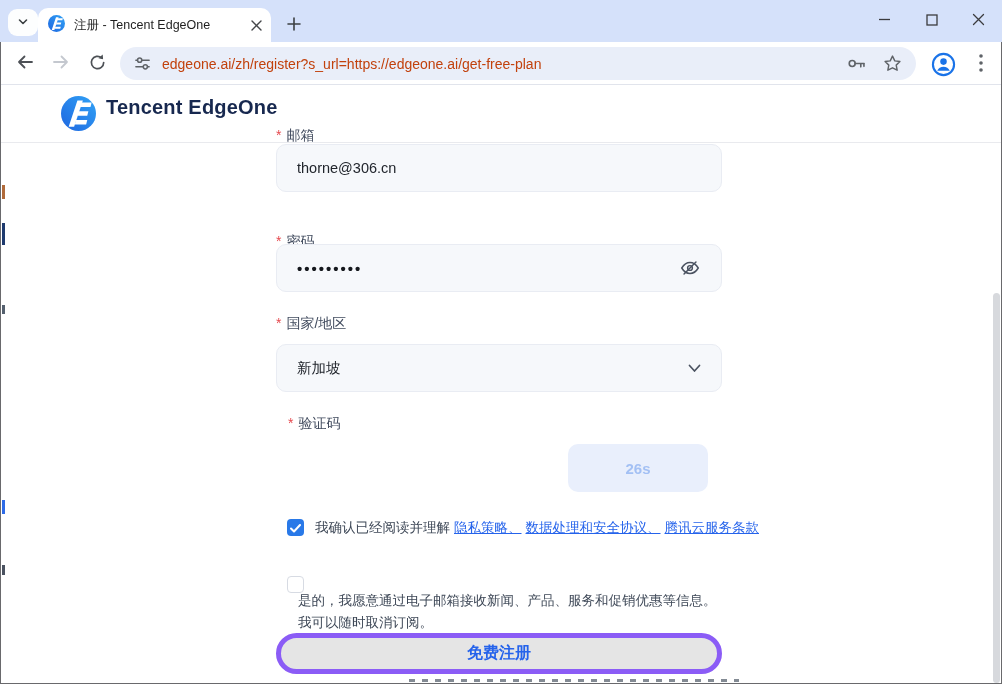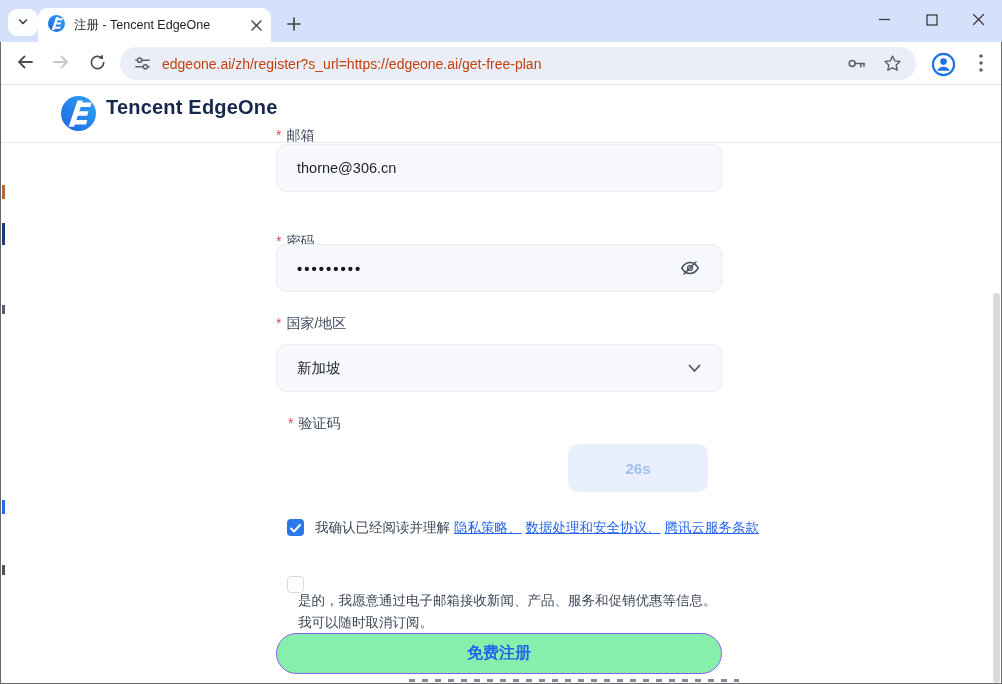--- a/index.html
+++ b/index.html
@@ -42,21 +42,21 @@
   .f-select{cursor:pointer;}
   .code-input{width:248px;}
   .countdown{position:absolute;left:567px;width:140px;height:48px;background:#e9effc;border-radius:10px;display:flex;align-items:center;justify-content:center;font-size:15px;font-weight:bold;color:#a3c0f4;cursor:default;}
   .check-row{position:absolute;left:275px;display:flex;align-items:flex-start;margin-left:11px;}
   .checkbox{width:17px;height:17px;border-radius:4px;flex:none;display:flex;align-items:center;justify-content:center;cursor:pointer;}
   .cb-on{background:#2979e8;}
   .cb-off{background:#fff;border:1px solid #d7dbe3;}
   .check-text{margin-left:11px;font-size:13.5px;color:#3e4857;line-height:17px;}
   .check-text2{margin-left:11px;font-size:13.5px;color:#3e4857;line-height:22px;width:428px;margin-top:-3px;}
   .lnk{color:#2563eb;text-decoration:underline;cursor:pointer;margin-left:4px;}
-  .submit{position:absolute;left:275px;top:548px;width:446px;height:41px;background:#86efac;border:1px solid #8b5cf6;border-radius:25px;display:flex;align-items:center;justify-content:center;font-size:16px;font-weight:bold;color:#2563eb;cursor:pointer;}
+  .submit{position:absolute;left:275px;top:548px;width:446px;height:41px;background:#e5e5e5;border:5px solid #8b5cf6;border-radius:25px;display:flex;align-items:center;justify-content:center;font-size:16px;font-weight:bold;color:#2563eb;cursor:pointer;}
   .clipped{position:absolute;left:408px;top:594px;width:330px;height:3px;overflow:hidden;background:repeating-linear-gradient(90deg,#5a6470 0 6px,transparent 6px 13px);opacity:.75;}
   .scroll-thumb{position:absolute;left:993px;top:293px;width:7px;height:390px;background:#d7d9dd;border-radius:4px;cursor:pointer;}
 </style>
 </head>
 <body>
 
 <div class="frame">
 
   <div class="tabstrip">
     <div class="tab-search">

